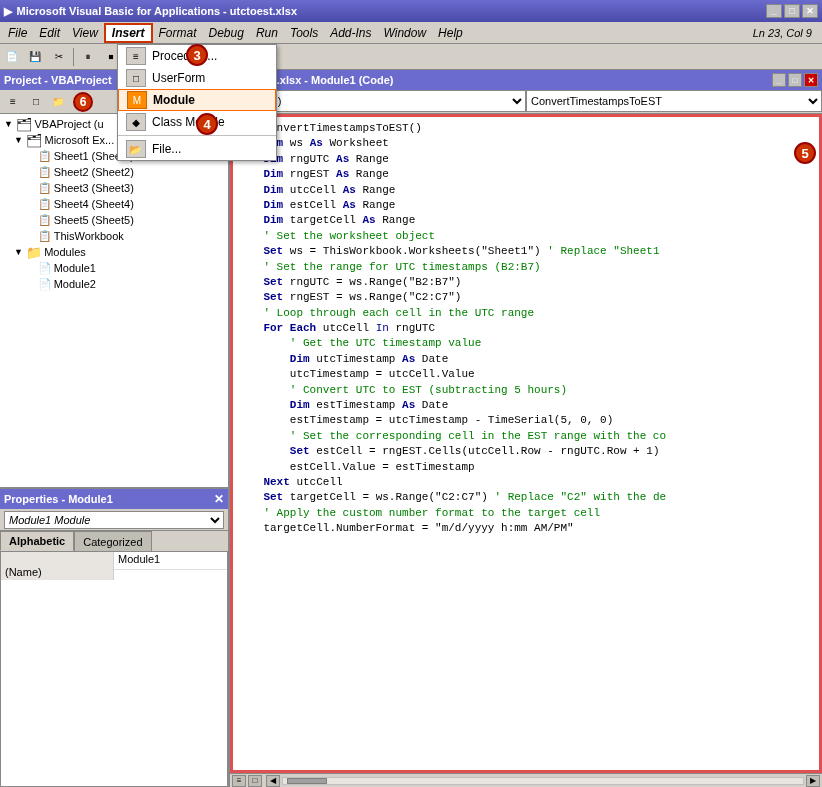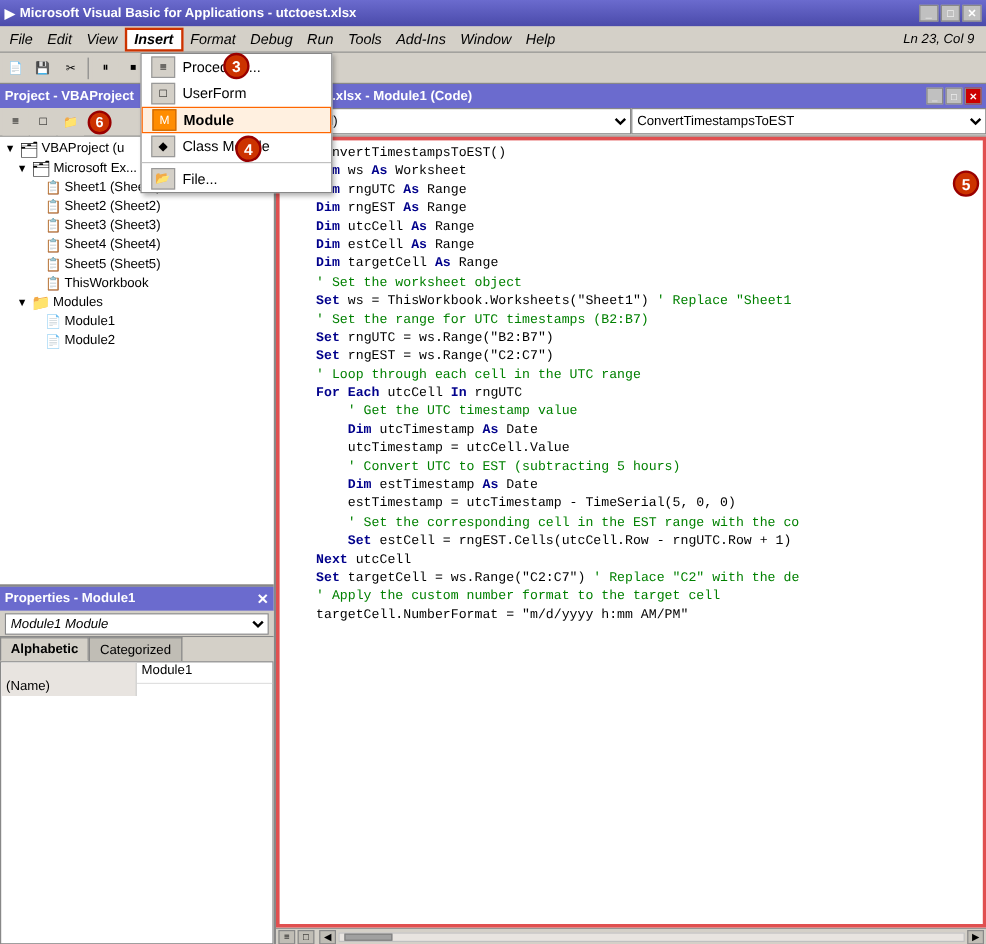--- a/index.html
+++ b/index.html
@@ -462,31 +462,32 @@
           <div class="code-line"></div>
           <div class="code-line"><span style="color: rgb(0, 128, 0);">    ' Set the worksheet object</span></div>
           <div class="code-line"><span>    </span><span style="color: rgb(0, 0, 139); font-weight: bold;">Set</span><span> ws = ThisWorkbook.Worksheets("Sheet1")</span><span style="color: rgb(0, 128, 0);"> ' Replace "Sheet1</span></div>
           <div class="code-line"></div>
           <div class="code-line"><span style="color: rgb(0, 128, 0);">    ' Set the range for UTC timestamps (B2:B7)</span></div>
           <div class="code-line"><span>    </span><span style="color: rgb(0, 0, 139); font-weight: bold;">Set</span><span> rngUTC = ws.Range("B2:B7")</span></div>
           <div class="code-line"></div>
           <div class="code-line"><span>    </span><span style="color: rgb(0, 0, 139); font-weight: bold;">Set</span><span> rngEST = ws.Range("C2:C7")</span></div>
           <div class="code-line"></div>
           <div class="code-line"><span style="color: rgb(0, 128, 0);">    ' Loop through each cell in the UTC range</span></div>
-          <div class="code-line"><span>    </span><span style="color: rgb(0, 0, 139); font-weight: bold;">For Each</span><span> utcCell </span><span style="color: rgb(0, 0, 139); font-weight: bold;">In</span><span> rngUTC</span></div>
+          <div class="code-line"><span>    </span><span style="color: rgb(0, 0, 139); font-weight: bold;">For Each</span><span> utcCell </span><span style="color: rgb(0, 0, 139); font-weight: normal;">In</span><span> rngUTC</span></div>
           <div class="code-line"><span style="color: rgb(0, 128, 0);">        ' Get the UTC timestamp value</span></div>
           <div class="code-line"><span>        </span><span style="color: rgb(0, 0, 139); font-weight: bold;">Dim</span><span> utcTimestamp </span><span style="color: rgb(0, 0, 139); font-weight: bold;">As</span><span> Date</span></div>
           <div class="code-line"><span>        utcTimestamp = utcCell.Value</span></div>
           <div class="code-line"></div>
           <div class="code-line"><span style="color: rgb(0, 128, 0);">        ' Convert UTC to EST (subtracting 5 hours)</span></div>
           <div class="code-line"><span>        </span><span style="color: rgb(0, 0, 139); font-weight: bold;">Dim</span><span> estTimestamp </span><span style="color: rgb(0, 0, 139); font-weight: bold;">As</span><span> Date</span></div>
           <div class="code-line"><span>        estTimestamp = utcTimestamp - TimeSerial(5, 0, 0)</span></div>
           <div class="code-line"></div>
           <div class="code-line"><span style="color: rgb(0, 128, 0);">        ' Set the corresponding cell in the EST range with the co</span></div>
           <div class="code-line"><span>        </span><span style="color: rgb(0, 0, 139); font-weight: bold;">Set</span><span> estCell = rngEST.Cells(utcCell.Row - rngUTC.Row + 1)</span></div>
+          <div class="code-line"><span>        estCell.Value = estTimestamp</span></div>
           <div class="code-line"><span>    </span><span style="color: rgb(0, 0, 139); font-weight: bold;">Next</span><span> utcCell</span></div>
           <div class="code-line"></div>
           <div class="code-line"><span>    </span><span style="color: rgb(0, 0, 139); font-weight: bold;">Set</span><span> targetCell = ws.Range("C2:C7")</span><span style="color: rgb(0, 128, 0);"> ' Replace "C2" with the de</span></div>
           <div class="code-line"></div>
           <div class="code-line"><span style="color: rgb(0, 128, 0);">    ' Apply the custom number format to the target cell</span></div>
           <div class="code-line"><span>    targetCell.NumberFormat = "m/d/yyyy h:mm AM/PM"</span></div>
         </div>
 
       <div class="horiz-scrollbar">
         <div style="display:flex; align-items:center; gap:2px; margin-right:4px;">

